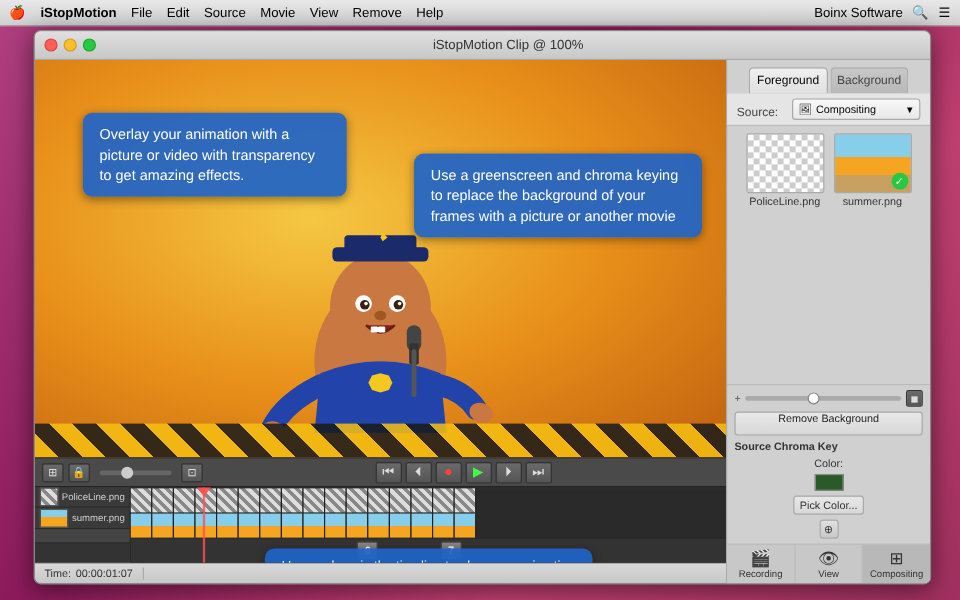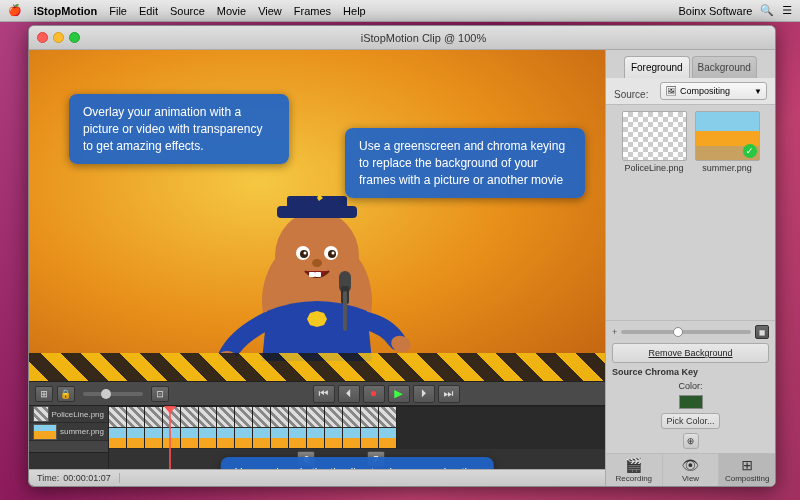--- a/index.html
+++ b/index.html
@@ -282,25 +282,24 @@
       top: -3px;
       left: 40%;
     }
     .remove-bg-btn {
       height: 20px;
       background: linear-gradient(to bottom, #e8e8e8, #d8d8d8);
       border: 1px solid #aaa;
       border-radius: 3px;
       font-size: 9px;
       display: flex;
-      align-items: center;
+      align-items: flex-start;
       justify-content: center;
       cursor: pointer;
       color: #222;
-      text-decoration: underline;
     }
     .chroma-row {
       font-size: 9px;
       color: #333;
       display: flex;
       flex-direction: column;
       gap: 4px;
     }
     .chroma-label { font-weight: bold; font-size: 9px; }
     .color-row {
@@ -612,21 +611,21 @@
 <body>
 
 <div class="menubar">
   <span>🍎</span>
   <span class="menubar-app-name">iStopMotion</span>
   <span class="menubar-item">File</span>
   <span class="menubar-item">Edit</span>
   <span class="menubar-item">Source</span>
   <span class="menubar-item">Movie</span>
   <span class="menubar-item">View</span>
-  <span class="menubar-item">Frames</span>
+  <span class="menubar-item">Remove</span>
   <span class="menubar-item">Help</span>
   <div class="menubar-right">
     <span>Boinx Software</span>
     <span>🔍</span>
     <span>☰</span>
   </div>
 </div>
 
 <div class="main-window">
 

